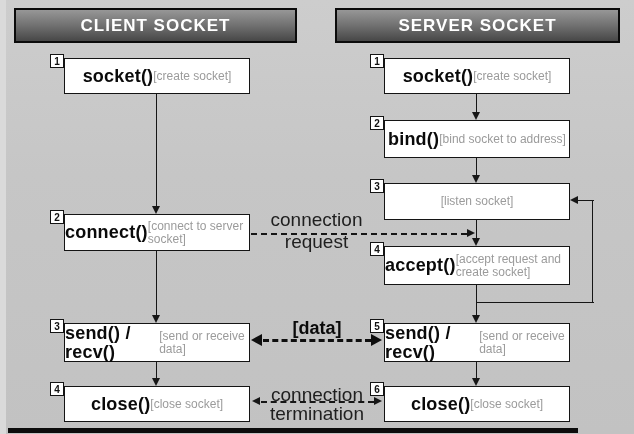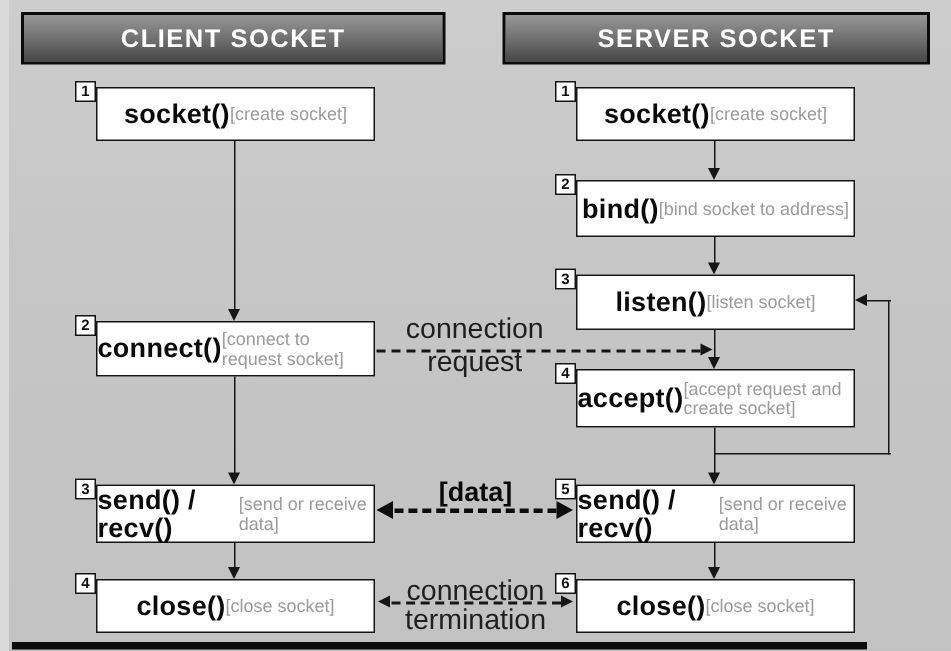--- a/index.html
+++ b/index.html
@@ -58,21 +58,21 @@
 
   <div class="tab" style="left:50px;top:54px">1</div>
   <div class="box" style="left:64px;top:58px;width:186px;height:36px">
     <div class="t">socket()</div>
     <div class="s">[create socket]</div>
   </div>
 
   <div class="tab" style="left:50px;top:210px">2</div>
   <div class="box" style="left:64px;top:214px;width:186px;height:37px">
     <div class="t">connect()</div>
-    <div class="s">[connect to request socket]</div>
+    <div class="s">[connect to server socket]</div>
   </div>
 
   <div class="tab" style="left:50px;top:319px">3</div>
   <div class="box" style="left:64px;top:323px;width:186px;height:39px">
     <div class="t">send() / recv()</div>
     <div class="s">[send or receive data]</div>
   </div>
 
   <div class="tab" style="left:50px;top:382px">4</div>
   <div class="box" style="left:64px;top:386px;width:186px;height:36px">
@@ -87,21 +87,20 @@
   </div>
 
   <div class="tab" style="left:370px;top:116px">2</div>
   <div class="box" style="left:384px;top:120px;width:186px;height:38px">
     <div class="t">bind()</div>
     <div class="s">[bind socket to address]</div>
   </div>
 
   <div class="tab" style="left:370px;top:179px">3</div>
   <div class="box" style="left:384px;top:183px;width:186px;height:37px">
-    <div class="t">listen()</div>
     <div class="s">[listen socket]</div>
   </div>
 
   <div class="tab" style="left:370px;top:242px">4</div>
   <div class="box" style="left:384px;top:246px;width:186px;height:39px">
     <div class="t">accept()</div>
     <div class="s">[accept request and create socket]</div>
   </div>
 
   <div class="tab" style="left:370px;top:319px">5</div>

